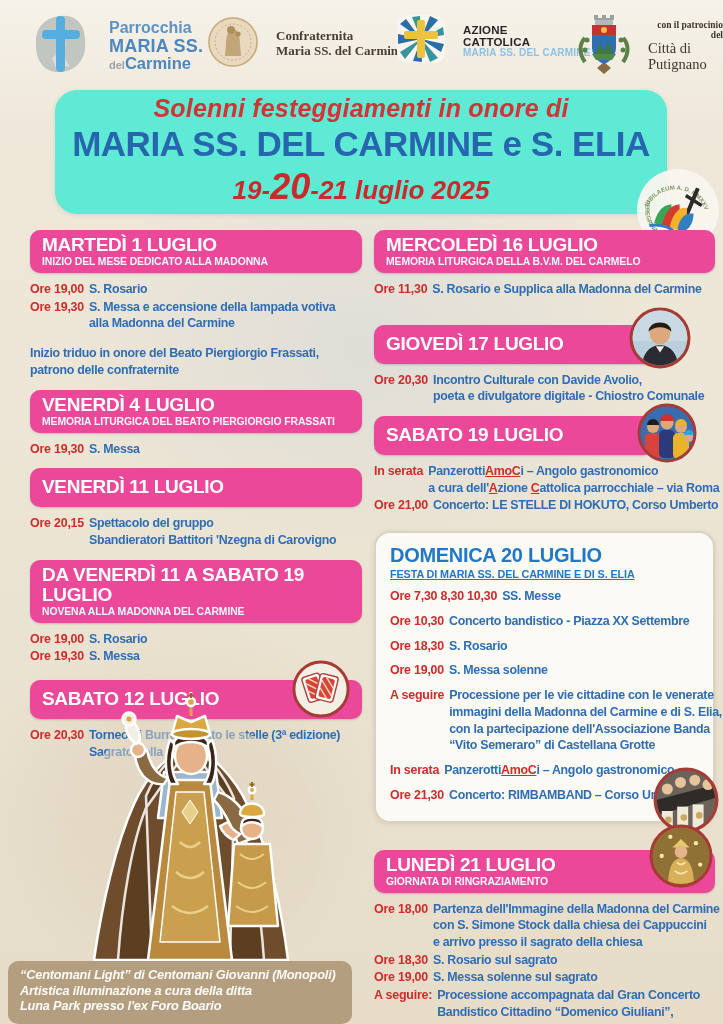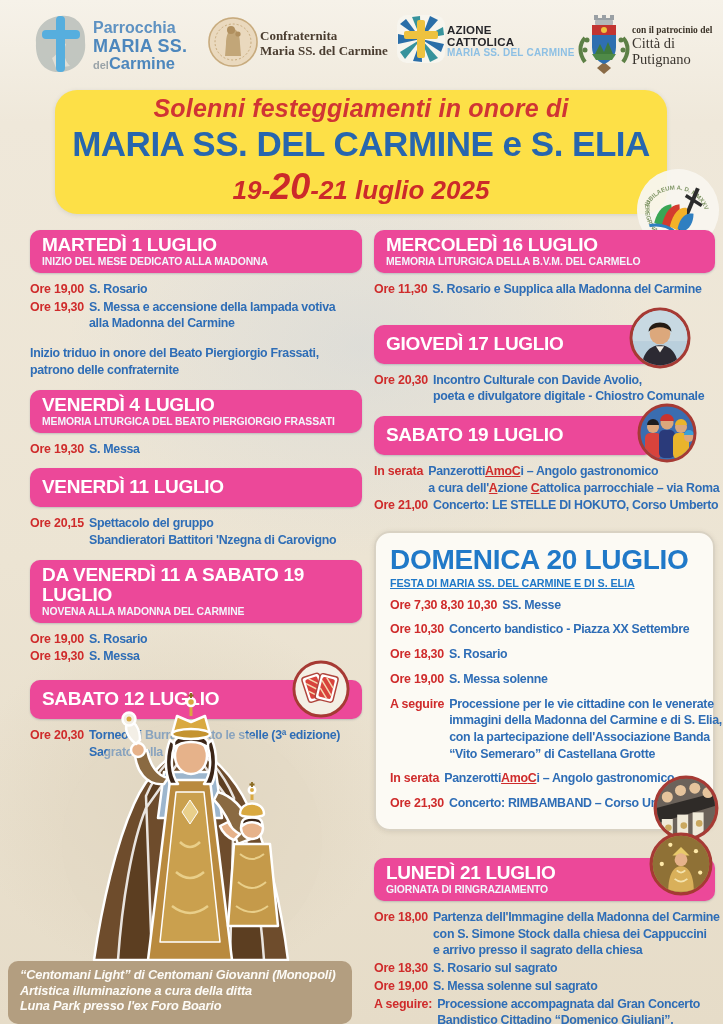--- a/index.html
+++ b/index.html
@@ -6,34 +6,34 @@
   body{
     width:723px;height:1024px;position:relative;overflow:hidden;
     font-family:"Liberation Sans",sans-serif;
     background:
       radial-gradient(ellipse 420px 300px at 50% 34%, rgba(176,196,220,.25), rgba(0,0,0,0) 70%),
       radial-gradient(ellipse 300px 260px at 25% 78%, rgba(210,196,170,.45), rgba(0,0,0,0) 70%),
       linear-gradient(#f6f2e9 0%, #efe8da 12%, #ece4d3 55%, #e6dcc8 100%);
   }
   
   .logo-row{position:absolute;top:6px;left:0;width:723px;height:80px;}
-  .logo-group{position:absolute;display:flex;align-items:center;gap:1px;}
+  .logo-group{position:absolute;display:flex;align-items:center;gap:17px;}
   .lg-text{display:flex;flex-direction:column;line-height:1.02;}
   .parr-t1{color:#5e92c2;font-size:16px;font-weight:bold;}
   .parr-t2{color:#4d87bd;font-size:18px;font-weight:bold;letter-spacing:.2px;}
   .parr-t3{color:#4d87bd;font-size:16.5px;font-weight:bold;}
   .parr-del{color:#9aa3a8;font-size:11px;font-weight:bold;}
   .conf-t{font-family:"Liberation Serif",serif;color:#4a3d30;font-size:13px;font-weight:bold;line-height:1.15;}
   .ac-t1{color:#26262a;font-size:11.5px;font-weight:bold;letter-spacing:.2px;line-height:1.08;}
   .ac-t2{color:#8ec0e4;font-size:10px;font-weight:bold;letter-spacing:.2px;}
   .put-pre{font-family:"Liberation Serif",serif;color:#3d352a;font-size:9.5px;font-weight:bold;text-align:right;}
   .put-t{font-family:"Liberation Serif",serif;color:#3b3630;font-size:14.5px;line-height:1.1;}
   
   .title-box{position:absolute;left:55px;top:90px;width:612px;height:124px;
-    background:#fde047;border-radius:22px;box-shadow:0 1px 4px rgba(90,110,140,.18);
+    background:#5eead4;border-radius:22px;box-shadow:0 1px 4px rgba(90,110,140,.18);
     display:flex;flex-direction:column;align-items:center;justify-content:center;}
   .title-kicker{color:#d03434;font-size:25px;font-weight:bold;font-style:italic;letter-spacing:.2px;margin-top:-2px;}
   .title-main{color:#2766ae;font-size:35px;font-weight:bold;letter-spacing:-.5px;margin:1px 0 2px;}
   .title-dates{color:#cc2a2a;font-size:26px;font-weight:bold;font-style:italic;}
   .title-dates .big{font-size:36px;}
   
   .jubilee{position:absolute;left:636px;top:168px;width:84px;height:84px;transform:rotate(14deg);}
   
   .col{position:absolute;top:230px;}
   #col-left{left:30px;width:332px;}
@@ -45,21 +45,21 @@
   .bar.single{padding:9px 12px 10px;}
   .ev{display:flex;align-items:flex-start;margin:1px 0;}
   .ev.mt{margin-top:13px;}
   .ev.sp{margin-top:8px;}
   .ev .t{color:#cf2b2b;font-weight:bold;font-size:12.4px;white-space:nowrap;margin-right:5px;letter-spacing:-.2px;line-height:1.35;}
   .ev .d{display:flex;flex-direction:column;}
   .ev .ln{color:#2e6db6;font-weight:bold;font-size:12.4px;letter-spacing:-.3px;line-height:1.35;white-space:nowrap;}
   .c-r{color:#cf2b2b;text-decoration:underline;}
   .c-b{color:#2e6db6;}
   .boxed{background:rgba(253,251,245,.95);border:2px solid #d9d2c3;border-radius:16px;padding:12px 10px 16px 14px;box-shadow:0 1px 5px rgba(100,90,70,.15);}
-  .boxed .box-title{color:#2079c8;font-size:28px;font-weight:bold;letter-spacing:-.3px;line-height:1.05;}
+  .boxed .box-title{color:#2079c8;font-size:20px;font-weight:bold;letter-spacing:-.3px;line-height:1.05;}
   .boxed .box-sub{color:#2079c8;font-size:10.8px;font-weight:bold;letter-spacing:-.1px;margin:2px 0 8px;text-decoration:underline;}
   .badge{position:absolute;z-index:5;}
   
   .footer-box{position:absolute;left:8px;top:961px;width:320px;min-height:50px;
     background:rgba(175,152,122,.92);border-radius:10px;padding:6px 12px 7px;z-index:8;}
   .footer-line{color:#fdfbf6;font-size:12.8px;font-weight:bold;font-style:italic;line-height:1.22;letter-spacing:-.2px;white-space:nowrap;}
   
   .statue{position:absolute;left:52px;top:692px;z-index:2;}
 </style>
 </head>

